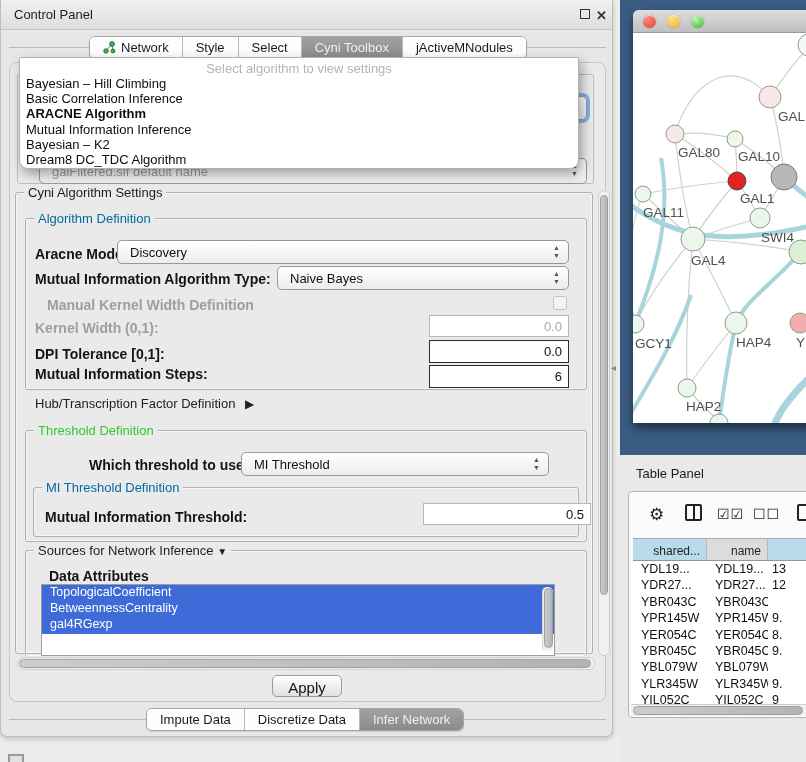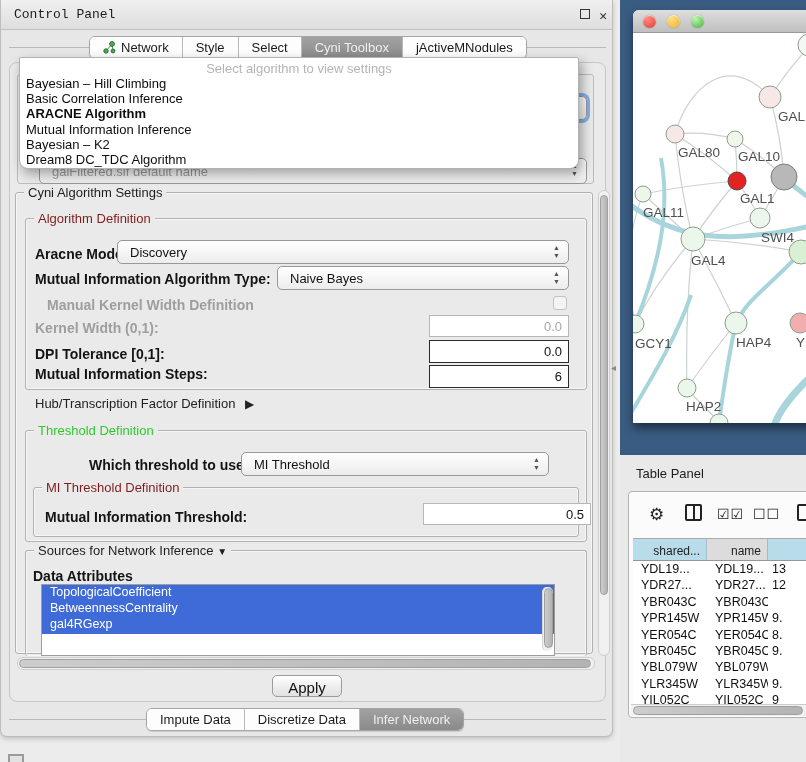--- a/index.html
+++ b/index.html
@@ -5,21 +5,21 @@
   * { margin:0; padding:0; box-sizing:border-box; }
   html,body { background:#ececec; }
   #app { position:relative; width:806px; height:762px; overflow:hidden;
          font-family:"Liberation Sans", sans-serif; background:#ececec; }
 
   
   #cp { position:absolute; left:0; top:0; width:613px; height:737px;
         background:#e7e7e7; border:1px solid #bdbdbd; border-top:none;
         border-radius:0 0 7px 7px; box-shadow:0 2px 5px rgba(0,0,0,.18); }
   #cp-titlebar { position:absolute; left:0; top:0; width:100%; height:30px;
-        background:linear-gradient(#f0f0f0,#dedede); border-bottom:1px solid #c2c2c2;font-family:Liberation Mono, monospace; }
+        background:linear-gradient(#f0f0f0,#dedede); border-bottom:1px solid #c2c2c2; }
   #cp-title { position:absolute; left:13px; top:7px; font-size:13px; color:#1c1c1c; }
   .tb-ico { position:absolute; top:8px; font-size:13px; color:#333; cursor:default; }
   #float-ico { right:22px; top:9px; width:10px; height:10px; border:1.6px solid #333; font-size:0; }
   #close-ico { right:5px; font-weight:bold; }
 
   
   .tabline { position:absolute; height:1px; background:#b9b9b9; }
   .segbar { position:absolute; display:flex; height:23px; border:1px solid #a6a6a6;
             border-radius:6px; overflow:hidden; background:#fff;
             box-shadow:0 1px 1px rgba(0,0,0,.12); }
@@ -50,21 +50,21 @@
            box-shadow:3px 5px 12px rgba(0,0,0,.35); z-index:40; overflow:hidden; }
   #popup-prompt { height:18px; text-align:center; color:#b4b4b4; font-size:13px; padding-top:3px; }
   .pop-item { height:15.2px; font-size:13px; color:#0d0d0d; padding-left:6px; white-space:nowrap; }
   .pop-item .bold { font-weight:bold; }
 
   
   .grp { position:absolute; border:1px solid #b1b1b1; border-radius:3px;
          box-shadow:inset 0 0 0 1px rgba(255,255,255,.55); }
   .grp-t { position:absolute; top:-8px; left:8px; background:#eaeaea; padding:0 4px;
            font-size:13px; color:#1e1e1e; white-space:nowrap; }
-  .grp-t.blue { color:#7f1d1d; }
+  .grp-t.blue { color:#0369a1; }
   .grp-t.green { color:#2ecb2e; }
 
   .lbl { position:absolute; font-size:14px; font-weight:bold; color:#141414; white-space:nowrap; }
   .lbl.dis { color:#9e9e9e; }
   .lbl.plain { font-weight:normal; font-size:13px; color:#222; }
 
   .field { position:absolute; height:22px; background:#fff; border:1px solid #b7b7b7;
            font-size:13px; color:#111; text-align:right; padding:3px 6px 0 4px; }
   .field.dark { border:1.5px solid #2b2b2b; height:23px; }
   .field.dis { color:#a8a8a8; }
@@ -260,21 +260,21 @@
     </div>
     <span class="lbl" style="left:44px; top:509px;">Mutual Information Threshold:</span>
     <div class="field" style="left:422px; top:503px; width:168px;">0.5</div>
 
     <div class="grp" style="left:24px; top:550px; width:562px; height:106px; border-bottom:none;">
       <span class="grp-t">
         <span>Sources for Network Inference</span>
         <span style="font-size:10px;">▼</span>
       </span>
     </div>
-    <span class="lbl" style="left:32px; top:568px;">Data Attributes</span>
+    <span class="lbl" style="left:48px; top:568px;">Data Attributes</span>
     <div id="attr-list">
       <div>
 
 
           <div class="attr-item">
             <span>TopologicalCoefficient</span>
           </div>
 
           <div class="attr-item">
             <span>BetweennessCentrality</span>

